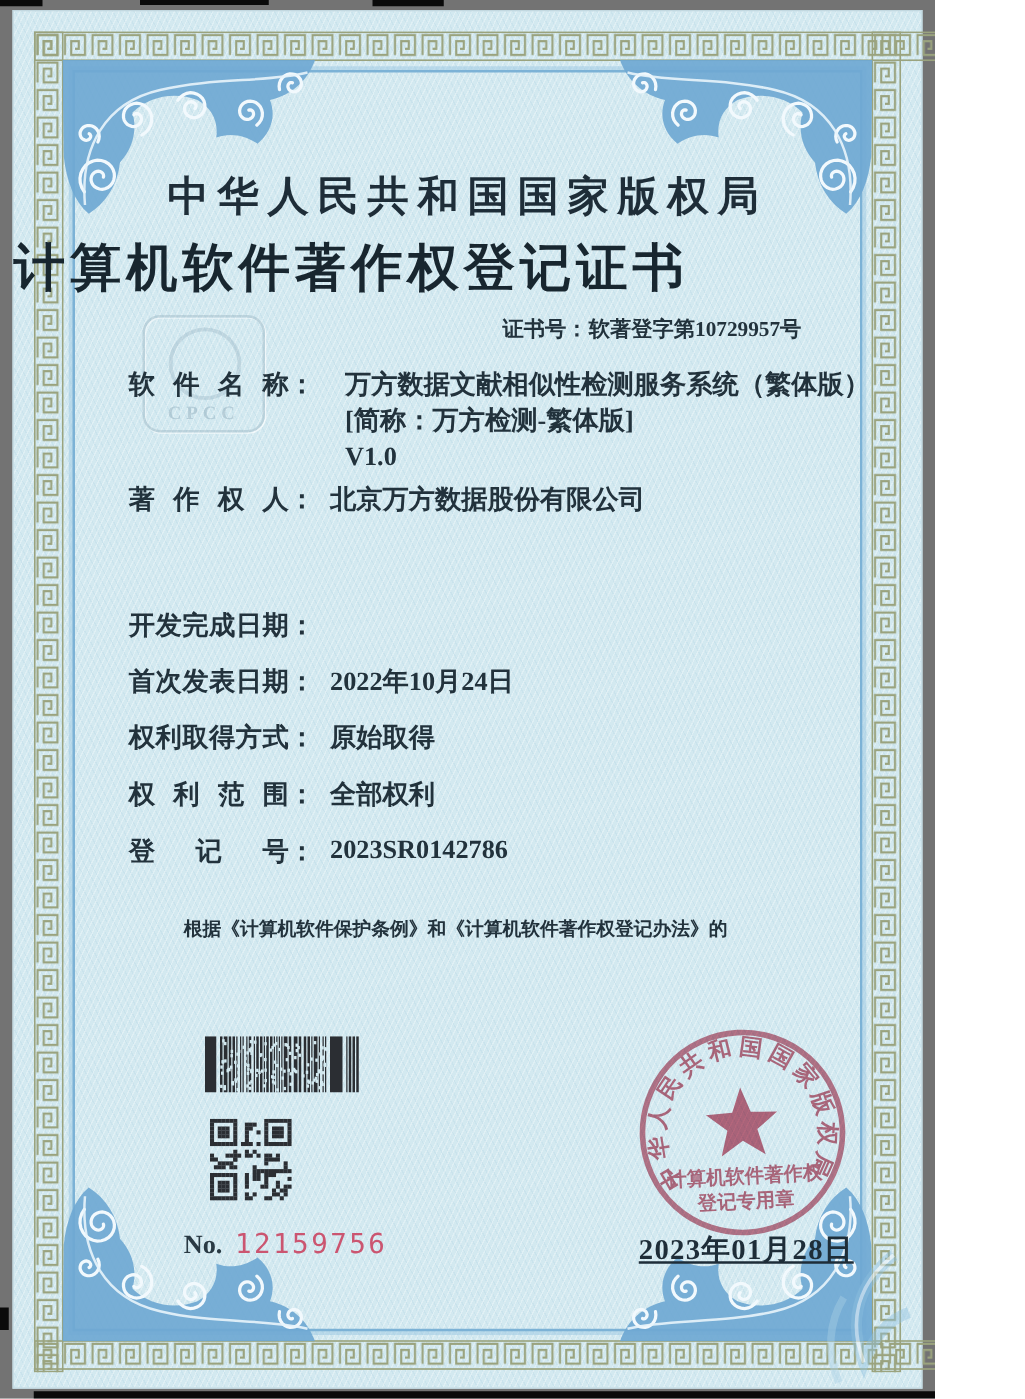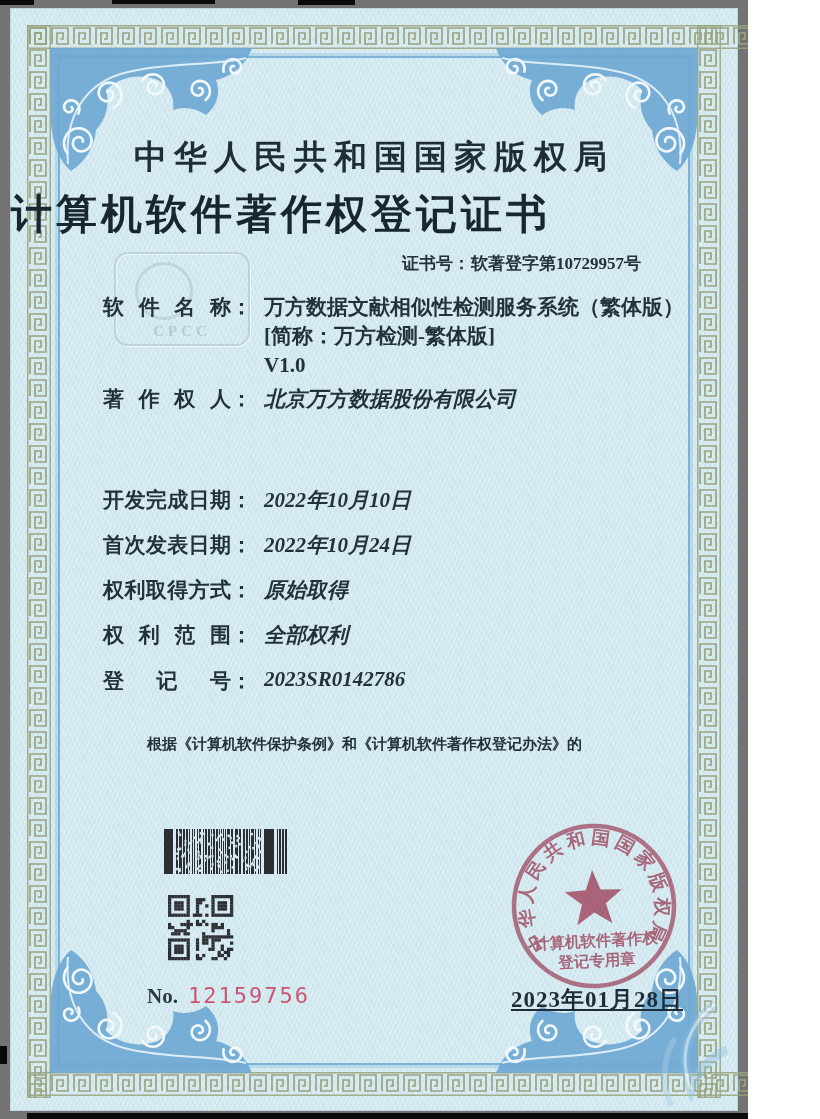--- a/index.html
+++ b/index.html
@@ -38,31 +38,31 @@
   .office{position:absolute;left:0;top:126px;width:100%;text-align:center;
           font-size:33px;font-weight:700;letter-spacing:7px;color:#1e2d38;}
   .title{position:absolute;left:0;top:178px;width:100%;text-align:left;
          font-size:41px;font-weight:700;letter-spacing:4px;color:#18262f;}
   .certno{position:absolute;top:243px;right:96px;font-size:17px;font-weight:700;color:#22323c;}
   .certno .lbl{margin-right:1px;}
   .row{position:absolute;left:92px;display:flex;align-items:flex-start;
        font-size:21px;font-weight:700;color:#22323c;}
   .row .lab{display:inline-block;width:128px;text-align:justify;text-align-last:justify;flex:none;}
   .row .col{flex:none;}
-  .row .val{margin-left:12px;white-space:nowrap;font-style:italic;}
-  .row .vlines{margin-left:12px;line-height:29px;}
+  .row .val{margin-left:12px;white-space:nowrap;}
+  .row .vlines{margin-left:24px;line-height:29px;}
   .row .vlines span{display:block;white-space:nowrap;}
   .r0{top:284px}.r1{top:376px}.r2{top:477px}.r3{top:522px}.r4{top:567px}.r5{top:612px}.r6{top:658px}
   .statement{position:absolute;left:92px;top:710px;width:650px;font-size:15px;font-weight:700;
              color:#22323c;line-height:50px;}
   .statement .l1{display:block;padding-left:44px;white-space:nowrap;}
   .statement .l2{display:block;white-space:nowrap;}
   
   .emboss{position:absolute;left:103px;top:243px;width:94px;height:90px;border-radius:14px;
-          border:2px solid rgba(140,168,184,.35);box-shadow:1px 1px 0 rgba(255,255,255,.65), inset 1px 1px 0 rgba(255,255,255,.5);padding-left:38px;}
+          border:2px solid rgba(140,168,184,.35);box-shadow:1px 1px 0 rgba(255,255,255,.65), inset 1px 1px 0 rgba(255,255,255,.5);}
   .emboss .ring{position:absolute;left:19px;top:8px;width:52px;height:52px;border-radius:50%;
           border:3px solid rgba(140,168,184,.30);}
   .emboss .cpcc{position:absolute;left:0;bottom:4px;width:100%;text-align:center;
           font-size:15px;letter-spacing:4px;color:rgba(140,168,184,.45);font-weight:700;}
   
   .barcode{position:absolute;left:153px;top:820px;}
   .qrcode{position:absolute;left:157px;top:886px;}
   .noline{position:absolute;left:136px;top:974px;font-size:21px;color:#2a3a44;font-weight:700;}
   .noline .num{font-family:"DejaVu Sans Mono",monospace;font-weight:400;font-size:22px;
                color:#cb5570;letter-spacing:2px;margin-left:10px;text-align:right;}
@@ -178,21 +178,20 @@
       </span>
     </div>
     <div class="row r1">
       <span class="lab">著作权人</span>
         <span class="col">：</span>
       <span class="val">北京万方数据股份有限公司</span>
     </div>
     <div class="row r2">
       <span class="lab">开发完成日期</span>
         <span class="col">：</span>
-      <span class="val">2022年10月10日</span>
     </div>
     <div class="row r3">
       <span class="lab">首次发表日期</span>
         <span class="col">：</span>
       <span class="val">2022年10月24日</span>
     </div>
     <div class="row r4">
       <span class="lab">权利取得方式</span>
         <span class="col">：</span>
       <span class="val">原始取得</span>

